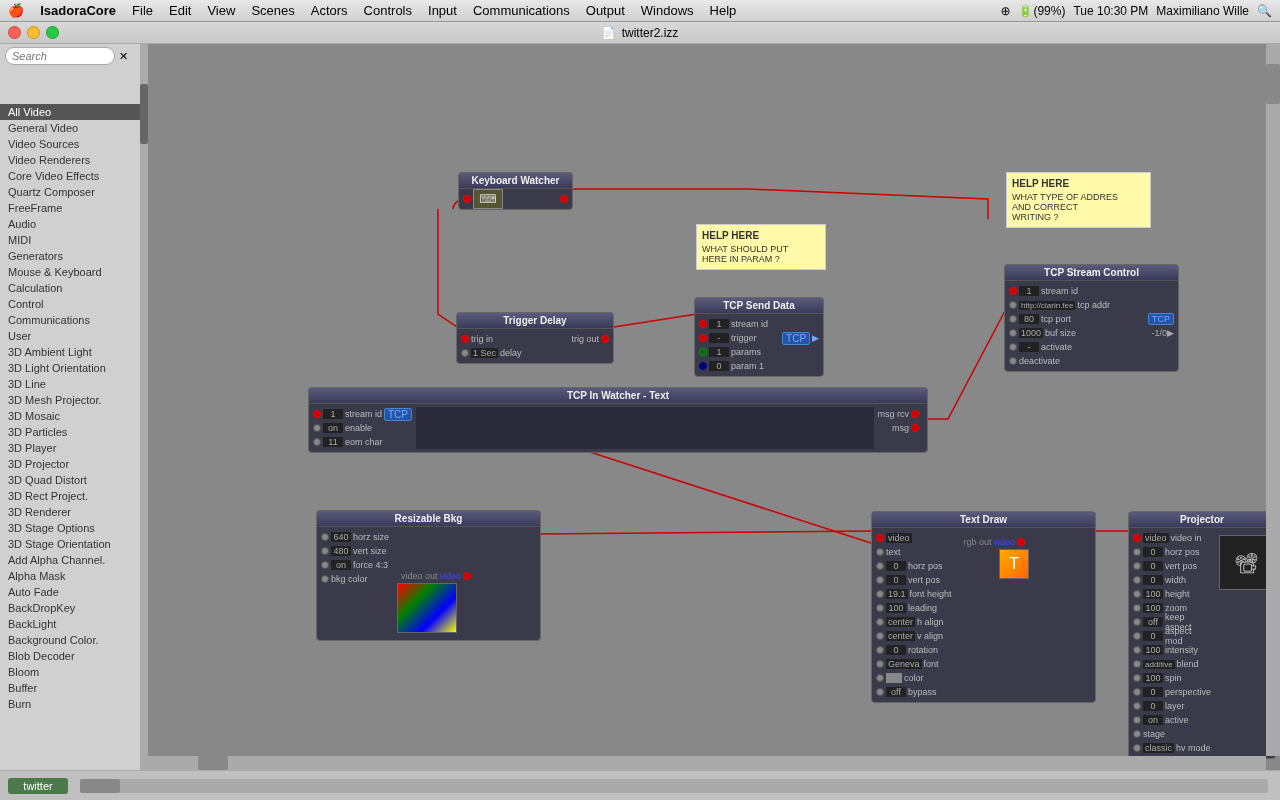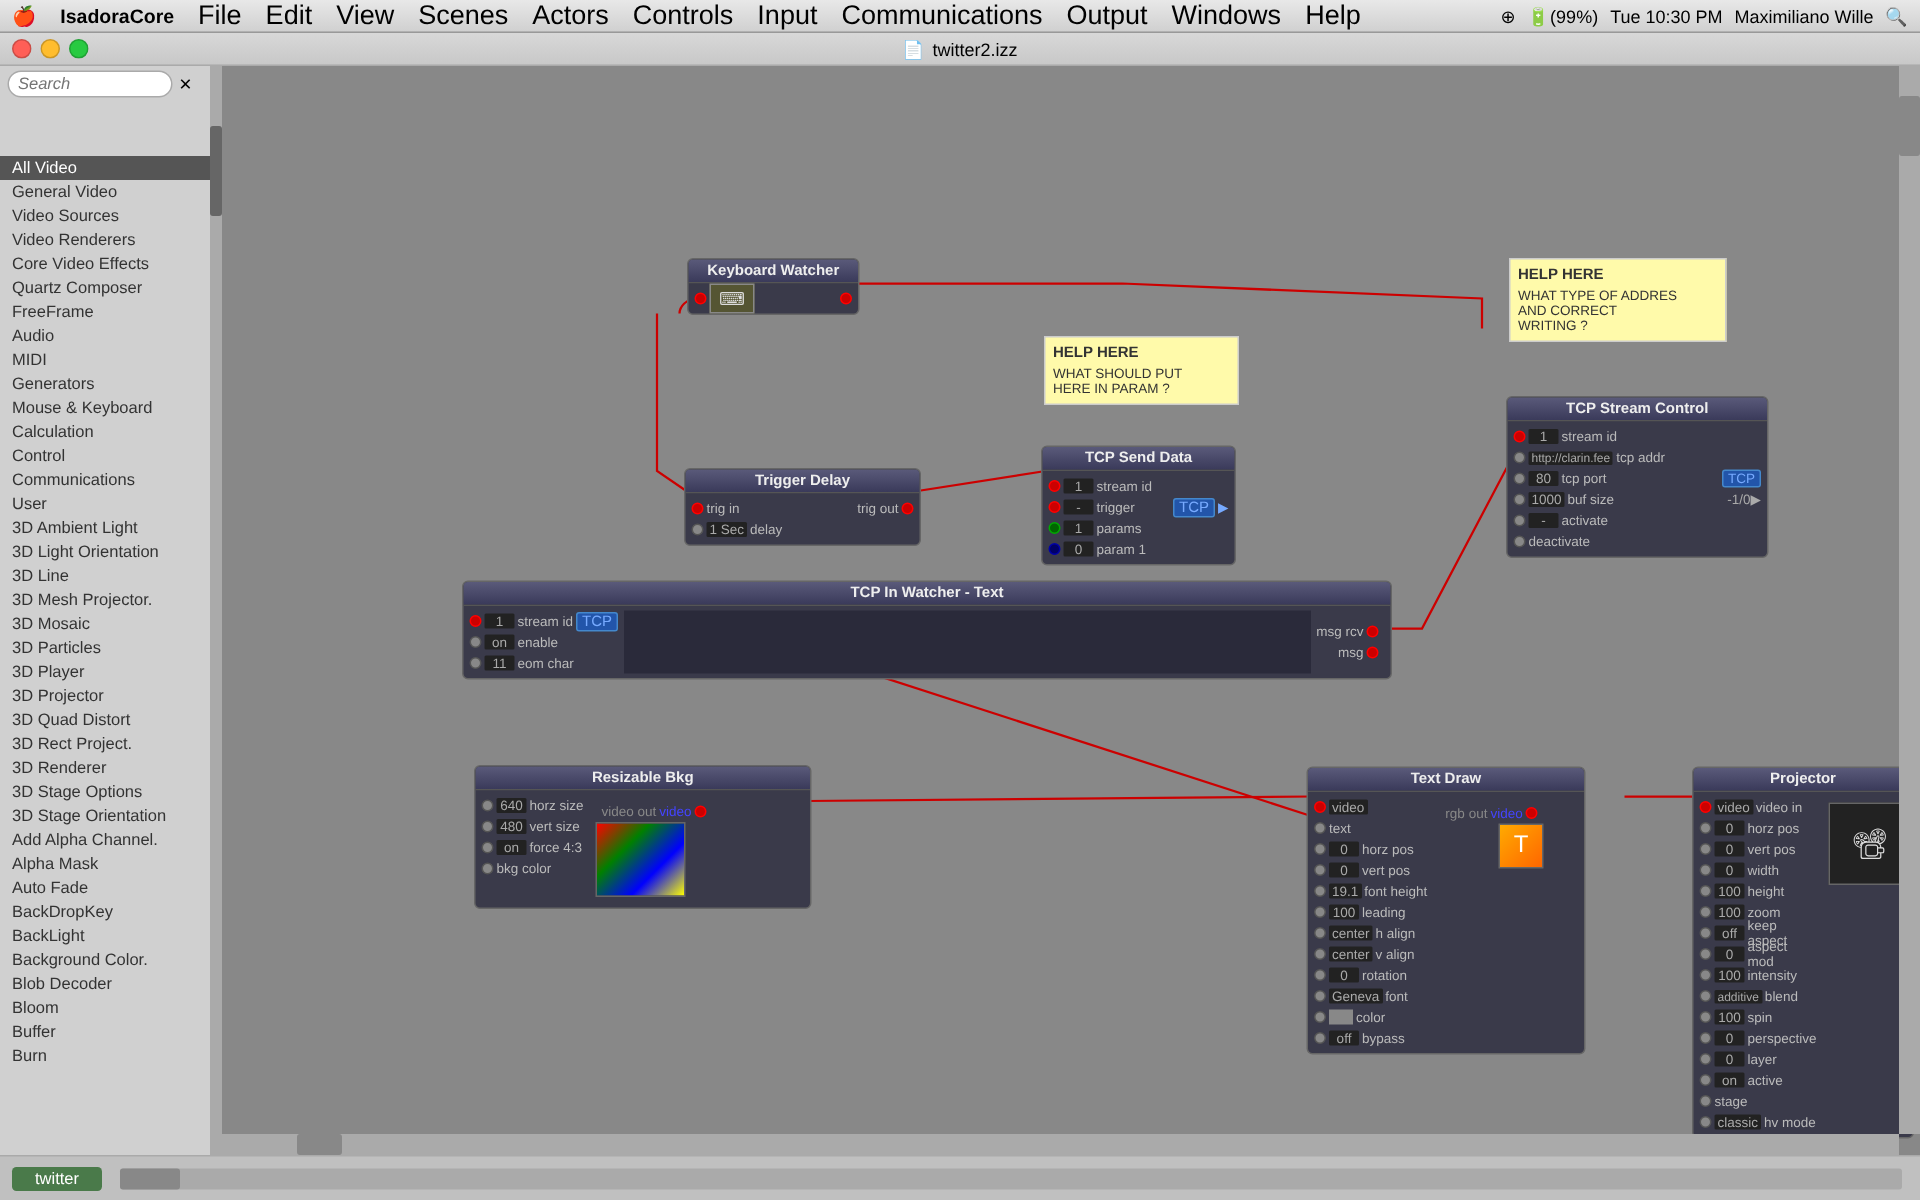--- a/index.html
+++ b/index.html
@@ -4,21 +4,21 @@
   <style>
     * { box-sizing: border-box; margin: 0; padding: 0; }
     body { font-family: -apple-system, 'Helvetica Neue', Arial, sans-serif; font-size: 11px; background: #c0c0c0; width: 1280px; height: 800px; overflow: hidden; }
 
     
     .menubar {
       width: 100%; height: 22px; background: linear-gradient(to bottom, #e8e8e8, #d0d0d0);
       display: flex; align-items: center; padding: 0 8px; gap: 16px;
       border-bottom: 1px solid #999; font-size: 13px; font-weight: 500;
     }
-    .menubar-item { font-size: 18px; cursor: pointer; white-space: nowrap; }
+    .menubar-item { font-size: 13px; cursor: pointer; white-space: nowrap; }
     .menubar-right { margin-left: auto; display: flex; align-items: center; gap: 8px; font-size: 12px; }
 
     
     .titlebar {
       width: 100%; height: 22px; background: linear-gradient(to bottom, #d8d8d8, #c8c8c8);
       display: flex; align-items: center; justify-content: center; font-size: 12px; font-weight: 500;
       border-bottom: 1px solid #aaa; position: relative;
     }
     .window-controls { position: absolute; left: 8px; display: flex; gap: 6px; }
     .wc-btn { width: 13px; height: 13px; border-radius: 50%; border: 1px solid rgba(0,0,0,0.2); cursor: pointer; }
@@ -360,21 +360,21 @@
             <div class="node-row">
               <div class="port-dot"></div>
               <span class="port-value">11</span>
               <span class="port-label"> eom char</span>
             </div>
           </div>
 
           <div style="flex:1; background:#2a2a3a; display:flex; align-items:center;">
             <span style="font-size:10px; color:#888; padding:4px;"></span>
           </div>
-          <div style="flex-shrink:0; display:flex; flex-direction:column; justify-content:center; padding-right:4px;">
+          <div style="flex-shrink:0; display:flex; flex-direction:column; justify-content:flex-start; padding-right:4px;">
             <div class="node-row">
               <span class="port-label" style="text-align:right;">msg rcv </span>
               <div class="port-dot red out"></div>
             </div>
             <div class="node-row">
               <span class="port-label" style="text-align:right;">msg </span>
               <div class="port-dot red out"></div>
             </div>
           </div>
         </div>
@@ -400,32 +400,32 @@
               <div class="port-dot"></div>
               <span class="port-value">on</span>
               <span class="port-label"> force 4:3</span>
             </div>
             <div class="node-row">
               <div class="port-dot"></div>
               <span class="port-label"> bkg color</span>
             </div>
           </div>
           <div style="margin: 4px; display:flex; flex-direction:column;">
-            <div class="node-row" style="justify-content:flex-end;">
+            <div class="node-row" style="justify-content:flex-end;margin-top:35px;">
               <span style="font-size:9px;color:#888;">video out </span>
               <span style="font-size:9px;color:#44f;">video</span>
               <div class="port-dot red out"></div>
             </div>
             <div class="resizable-colorbox"></div>
           </div>
         </div>
       </div>
     </div>
 
-    <div class="node" style="left:723px; top:467px; width:186px;">
+    <div class="node" style="left:723px; top:467px; width:225px;">
       <div class="node-header">Text Draw</div>
       <div class="node-body">
         <div style="display:flex;">
           <div>
             <div class="node-row">
               <div class="port-dot red"></div>
               <span class="port-value">video</span>
               <span class="port-label"></span>
             </div>
             <div class="node-row">

